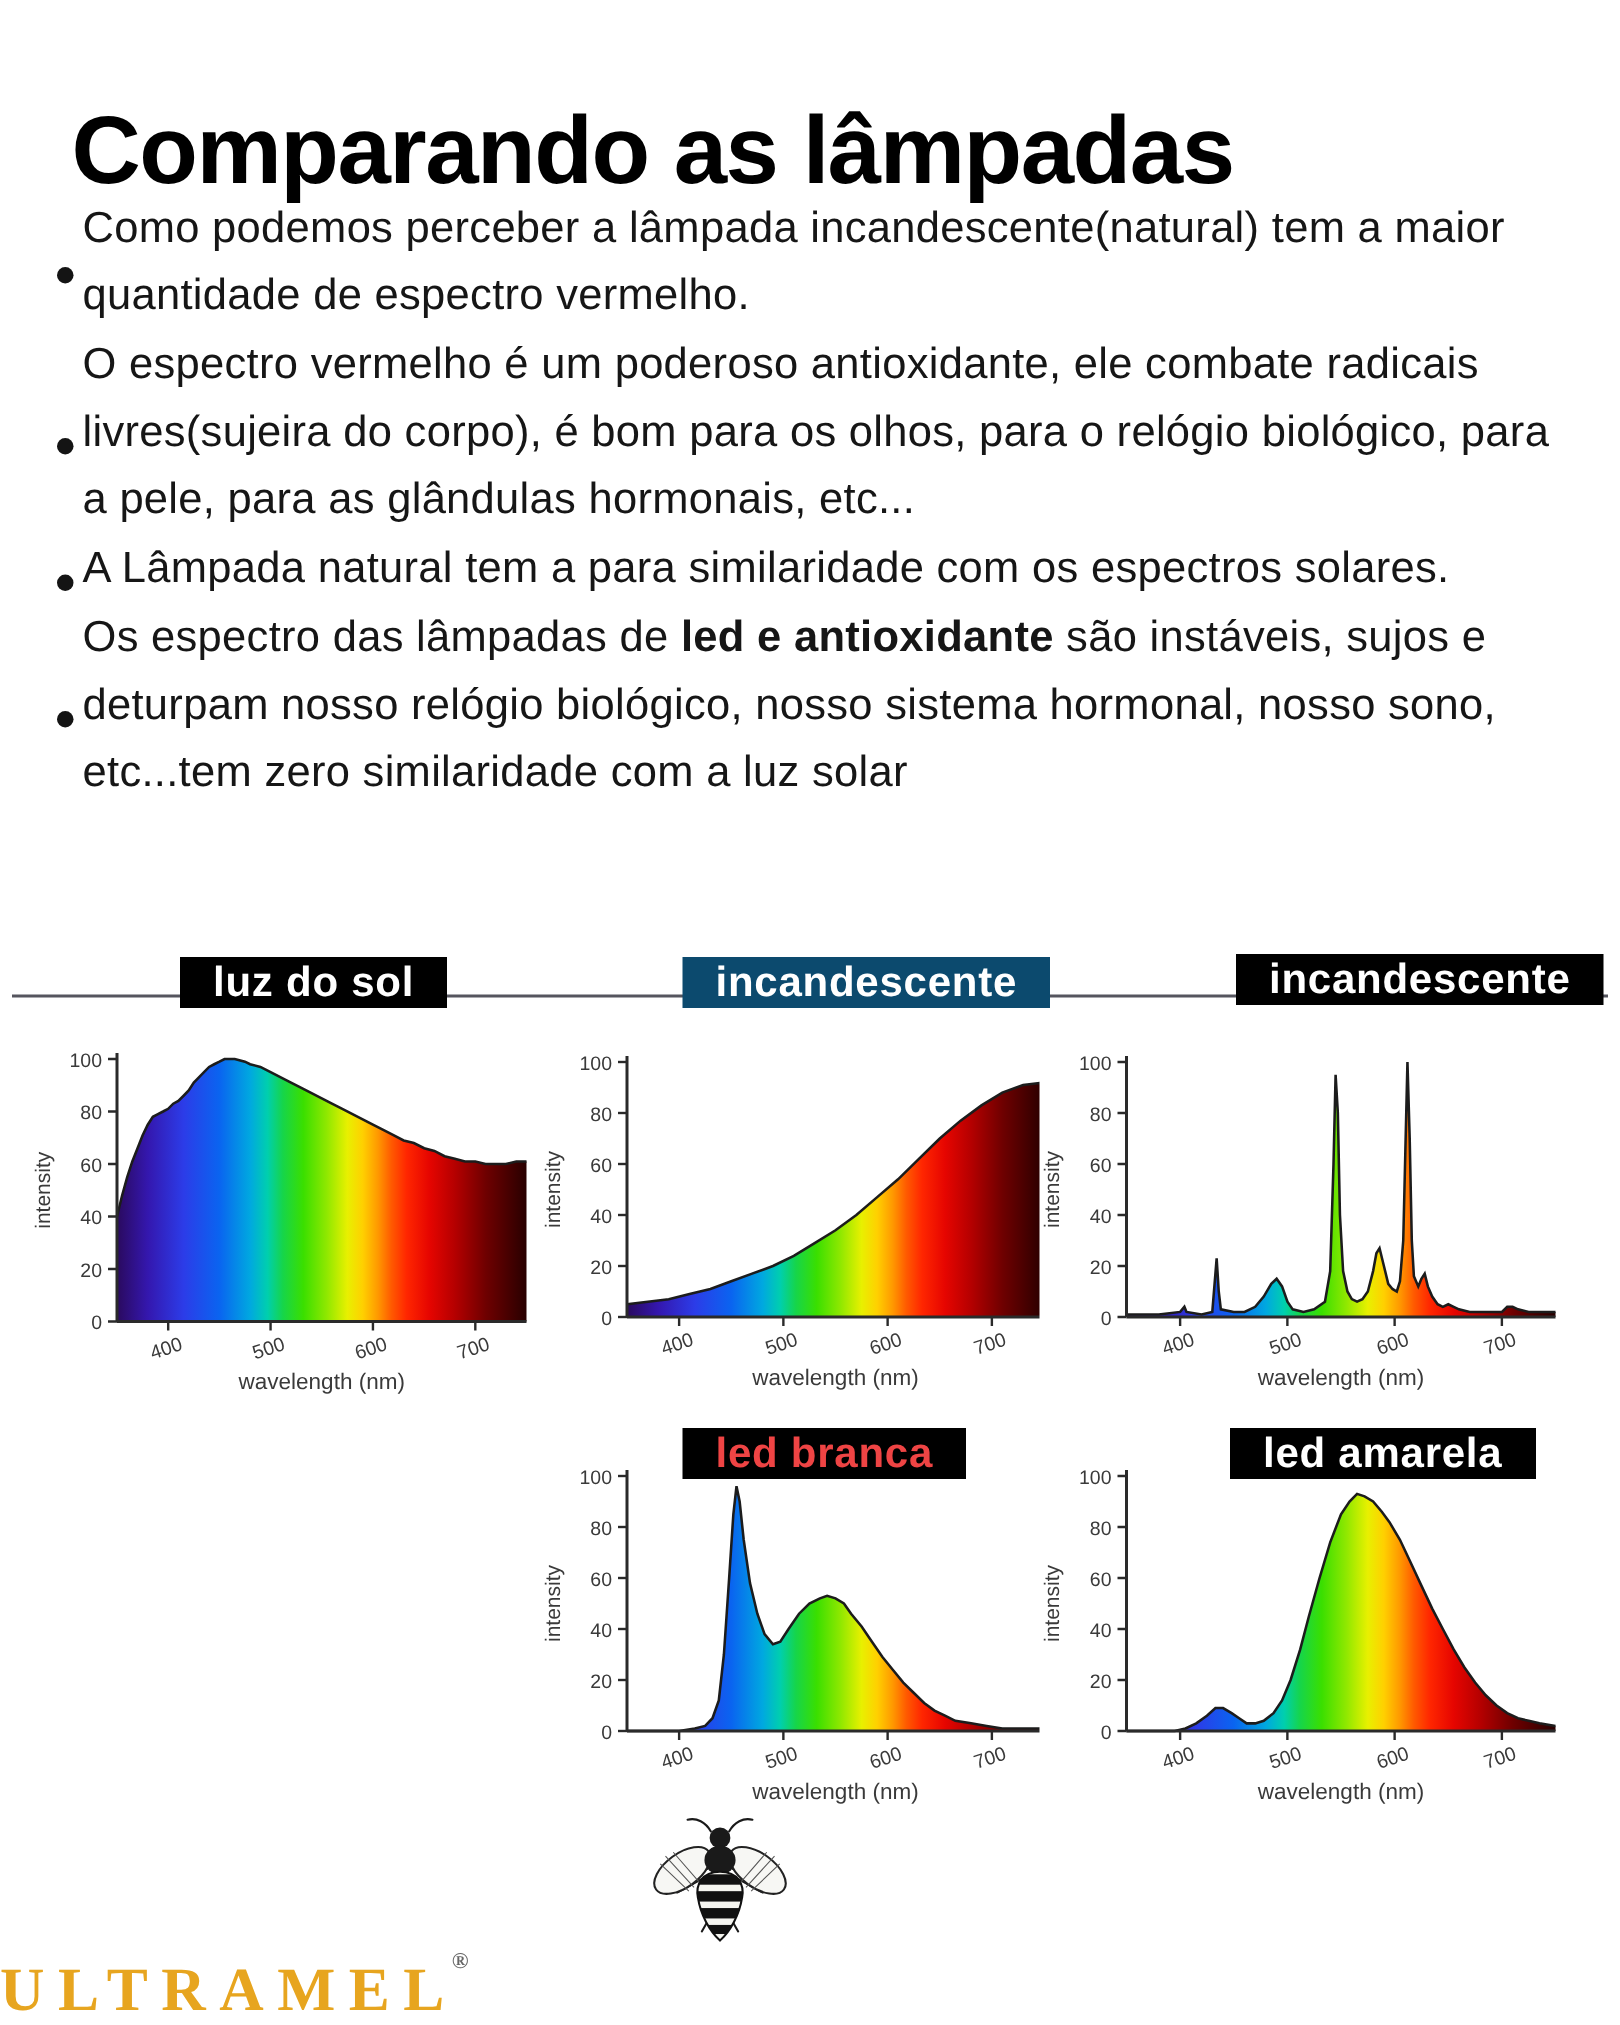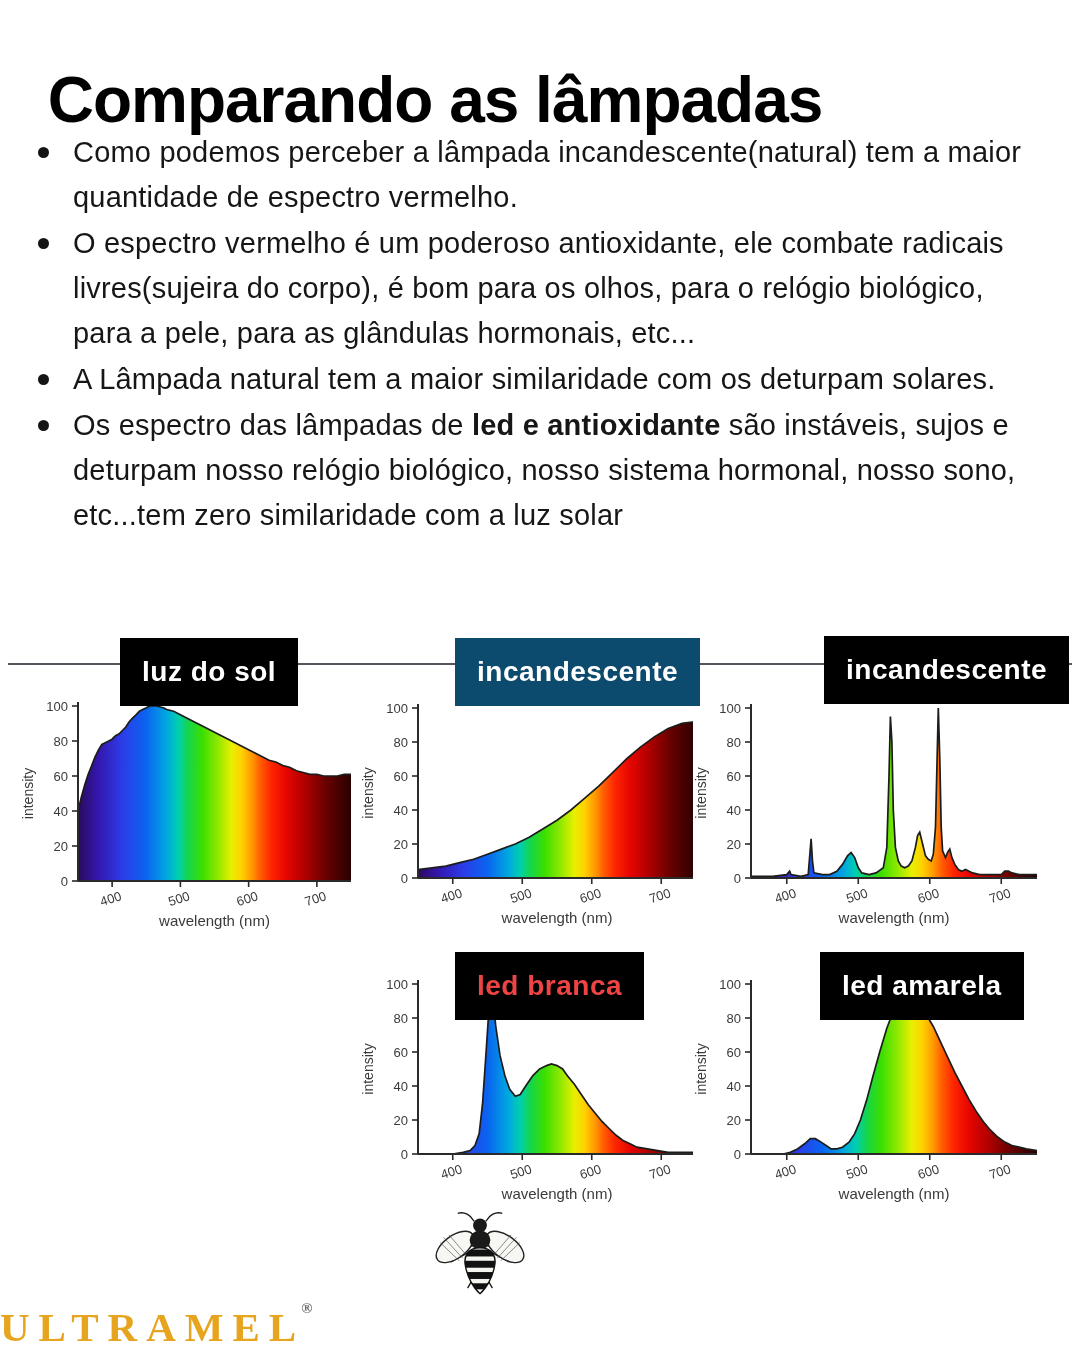--- a/index.html
+++ b/index.html
@@ -5,27 +5,27 @@
   html,body{margin:0;padding:0;}
   body{
     width:1080px;height:1350px;position:relative;overflow:hidden;
     background:#ffffff;font-family:"Liberation Sans",sans-serif;color:#111;
   }
   .title{
     position:absolute;top:20px;left:0;width:870px;text-align:center;
     font-size:64px;font-weight:800;letter-spacing:-1px;color:#000;
   }
   .bullets{position:absolute;left:38px;top:130px;width:1012px;list-style:none;margin:0;padding:0;}
-  .bullet{display:flex;gap:24px;margin:0 0 1px 0;}
+  .bullet{display:flex;gap:6px;margin:0 0 1px 0;align-items:center;}
   .dot{width:11px;height:11px;border-radius:50%;background:#141414;flex:0 0 11px;margin-top:17px;}
   .btxt{font-size:29px;line-height:45px;letter-spacing:0.2px;color:#161616;}
   .btxt b{font-weight:800;}
   .divider{position:absolute;left:8px;top:663px;width:1064px;height:2px;z-index:1;}
   .chart-label{
-    position:absolute;z-index:3;height:68px;display:flex;align-items:center;justify-content:center;
+    position:absolute;z-index:3;height:34px;display:flex;align-items:center;justify-content:center;
     padding:0 22px;font-size:28px;font-weight:800;letter-spacing:0.5px;
   }
   .chart{position:absolute;z-index:2;background:#fff;}
   #c1{left:20px;top:690px;width:345px;height:245px;}
   #c2{left:360px;top:692px;width:350px;height:240px;}
   #c3{left:693px;top:692px;width:358px;height:240px;}
   #c4{left:360px;top:968px;width:350px;height:240px;}
   #c5{left:693px;top:968px;width:358px;height:240px;}
   #lb1{left:120px;top:638px;}
   #lb2{left:455px;top:638px;}
@@ -50,21 +50,21 @@
   <li class="bullet">
     <span class="dot"></span>
     <span class="btxt">Como podemos perceber a lâmpada incandescente(natural) tem a maior quantidade de espectro vermelho.</span>
   </li>
   <li class="bullet">
     <span class="dot"></span>
     <span class="btxt">O espectro vermelho é um poderoso antioxidante, ele combate radicais livres(sujeira do corpo), é bom para os olhos, para o relógio biológico, para a pele, para as glândulas hormonais, etc...</span>
   </li>
   <li class="bullet">
     <span class="dot"></span>
-    <span class="btxt">A Lâmpada natural tem a maior similaridade com os deturpam solares.</span>
+    <span class="btxt">A Lâmpada natural tem a para similaridade com os espectros solares.</span>
   </li>
   <li class="bullet">
     <span class="dot"></span>
     <span class="btxt"><span>Os espectro das lâmpadas de </span><b>led e antioxidante</b><span> são instáveis, sujos e deturpam nosso relógio biológico, nosso sistema hormonal, nosso sono, etc...tem zero similaridade com a luz solar</span></span>
   </li>
 </ul>
 
 <div class="divider" id="divider" style="background: rgb(85, 85, 94);"></div>
 
 <div class="chart-label" id="lb1" style="background: rgb(0, 0, 0); color: rgb(255, 255, 255);">luz do sol</div>

